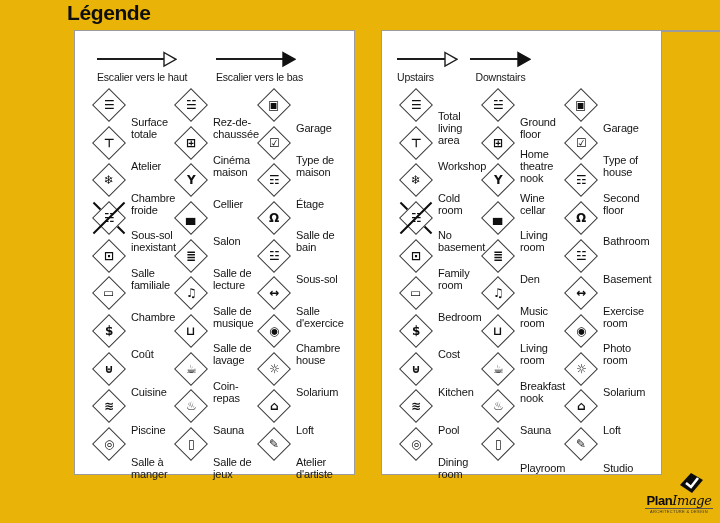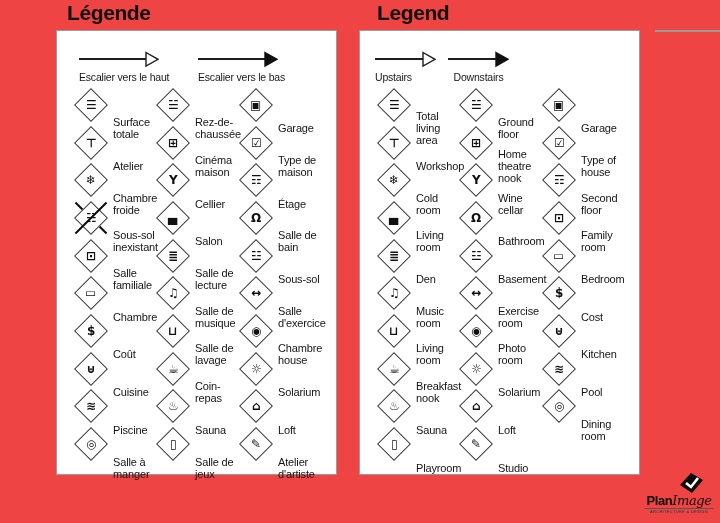--- a/index.html
+++ b/index.html
@@ -1,23 +1,23 @@
 <!DOCTYPE html>
 <html><head>
 <meta charset="utf-8">
 <style>
   html,body{margin:0;padding:0;background:#fff;}
-  .page{position:relative;width:720px;height:523px;background:#ef4444;overflow:hidden;
+  .page{position:relative;width:720px;height:523px;background:#eab308;overflow:hidden;
         font-family:"Liberation Sans",sans-serif;color:#161616;}
   .panel-title{position:absolute;top:1px;font-size:21px;font-weight:bold;letter-spacing:-0.4px;color:#0e0e0e;}
   #fr-title{left:67px;}
   #en-title{left:377px;}
   .box{position:absolute;top:30px;width:281px;height:445px;border:1.5px solid #9b9b9b;background:#fff;box-sizing:border-box;}
-  #fr-box{left:56px;padding-left:48px;}
-  #en-box{left:359px;}
+  #fr-box{left:74px;padding-left:48px;}
+  #en-box{left:381px;}
   .top-ext-line{position:absolute;top:30px;left:655px;width:65px;height:1.5px;background:#9b9b9b;}
 
   
   .arrow-group{position:absolute;top:20px;}
   .arrow{position:relative;height:17px;}
   .arrow .shaft{position:absolute;left:0;top:7.4px;height:1.7px;background:#1d1d1d;right:13px;}
   .arrow svg{position:absolute;right:0;top:0;}
   .arrow-label{margin-top:3px;font-size:10.5px;letter-spacing:-0.2px;white-space:nowrap;color:#171717;}
   .p-fr .arrow{width:80px;}
   .p-en .arrow{width:61px;}
@@ -47,21 +47,20 @@
   .logo-text .plan{font-weight:bold;color:#0a0a0a;text-align:right;}
   .logo-text .image{font-family:"DejaVu Serif",serif;font-style:italic;font-weight:normal;color:#0a0a0a;}
   .logo-tagline{font-size:4px;letter-spacing:0.3px;color:#333;border-top:0.5px solid #555;margin:1px 2px 0 2px;padding-top:0.5px;white-space:nowrap;}
 </style>
 </head>
 <body>
 
 <div class="page">
 
   <div class="panel-title" id="fr-title">Légende</div>
-  <div class="panel-title" id="en-title">Legend</div>
 
   <div class="top-ext-line"></div>
 
   <div class="box p-fr" id="fr-box">
     <div class="arrow-group g1-fr">
       <div class="arrow">
         <div class="shaft"></div>
         <svg width="14" height="17" viewBox="0 0 14 17">
           <polygon points="1,1.5 13,8.3 1,15.1" fill="#ffffff" stroke="#1d1d1d" stroke-width="1.4"></polygon>
         </svg>
@@ -407,20 +406,28 @@
   </div>
         <div class="cell">
     <span class="icon">
       <span class="dia">
               <span class="glyph">☶</span>
             </span>
     </span>
     <span class="lbl">Second floor</span>
   </div>
         <div class="cell">
+    <span class="icon crossed">
+      <span class="dia">
+              <span class="glyph">☷</span>
+            </span>
+    </span>
+    <span class="lbl">No basement</span>
+  </div>
+        <div class="cell">
     <span class="icon">
       <span class="dia">
               <span class="glyph">▄</span>
             </span>
     </span>
     <span class="lbl">Living room</span>
   </div>
         <div class="cell">
     <span class="icon">
       <span class="dia">

